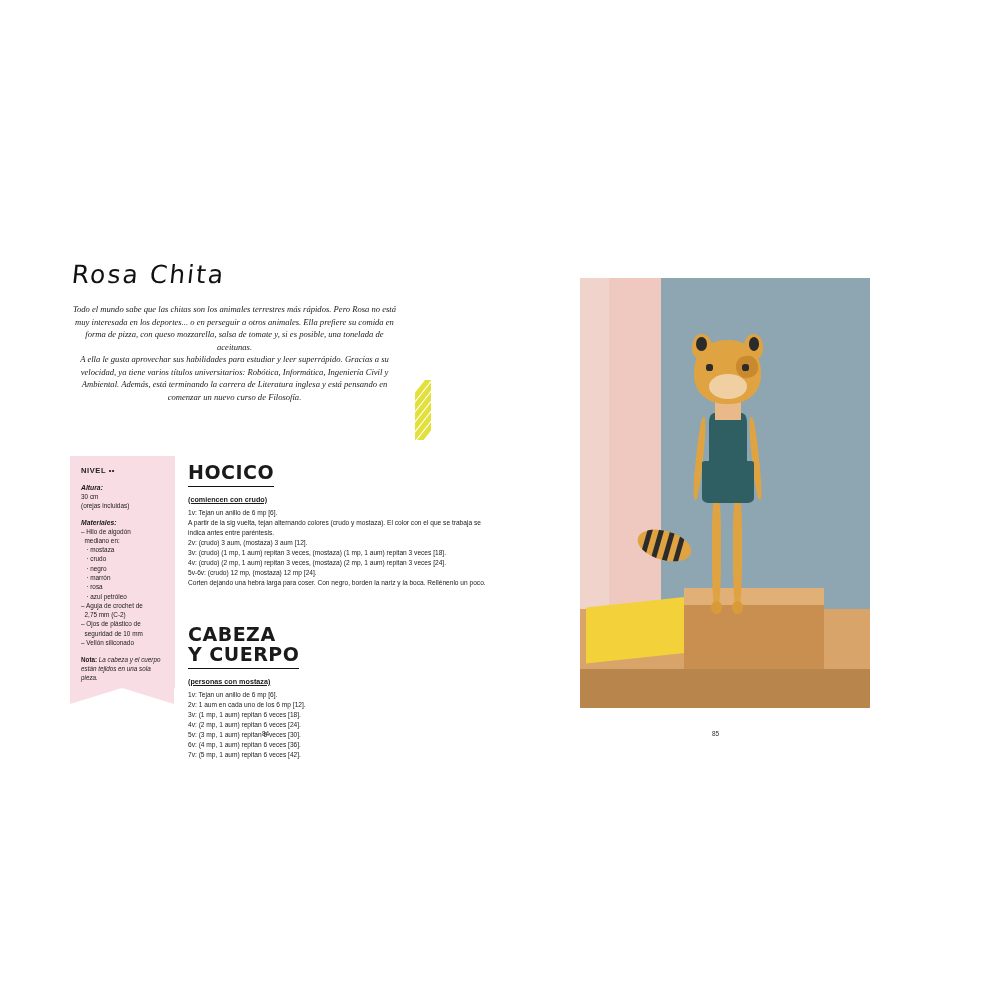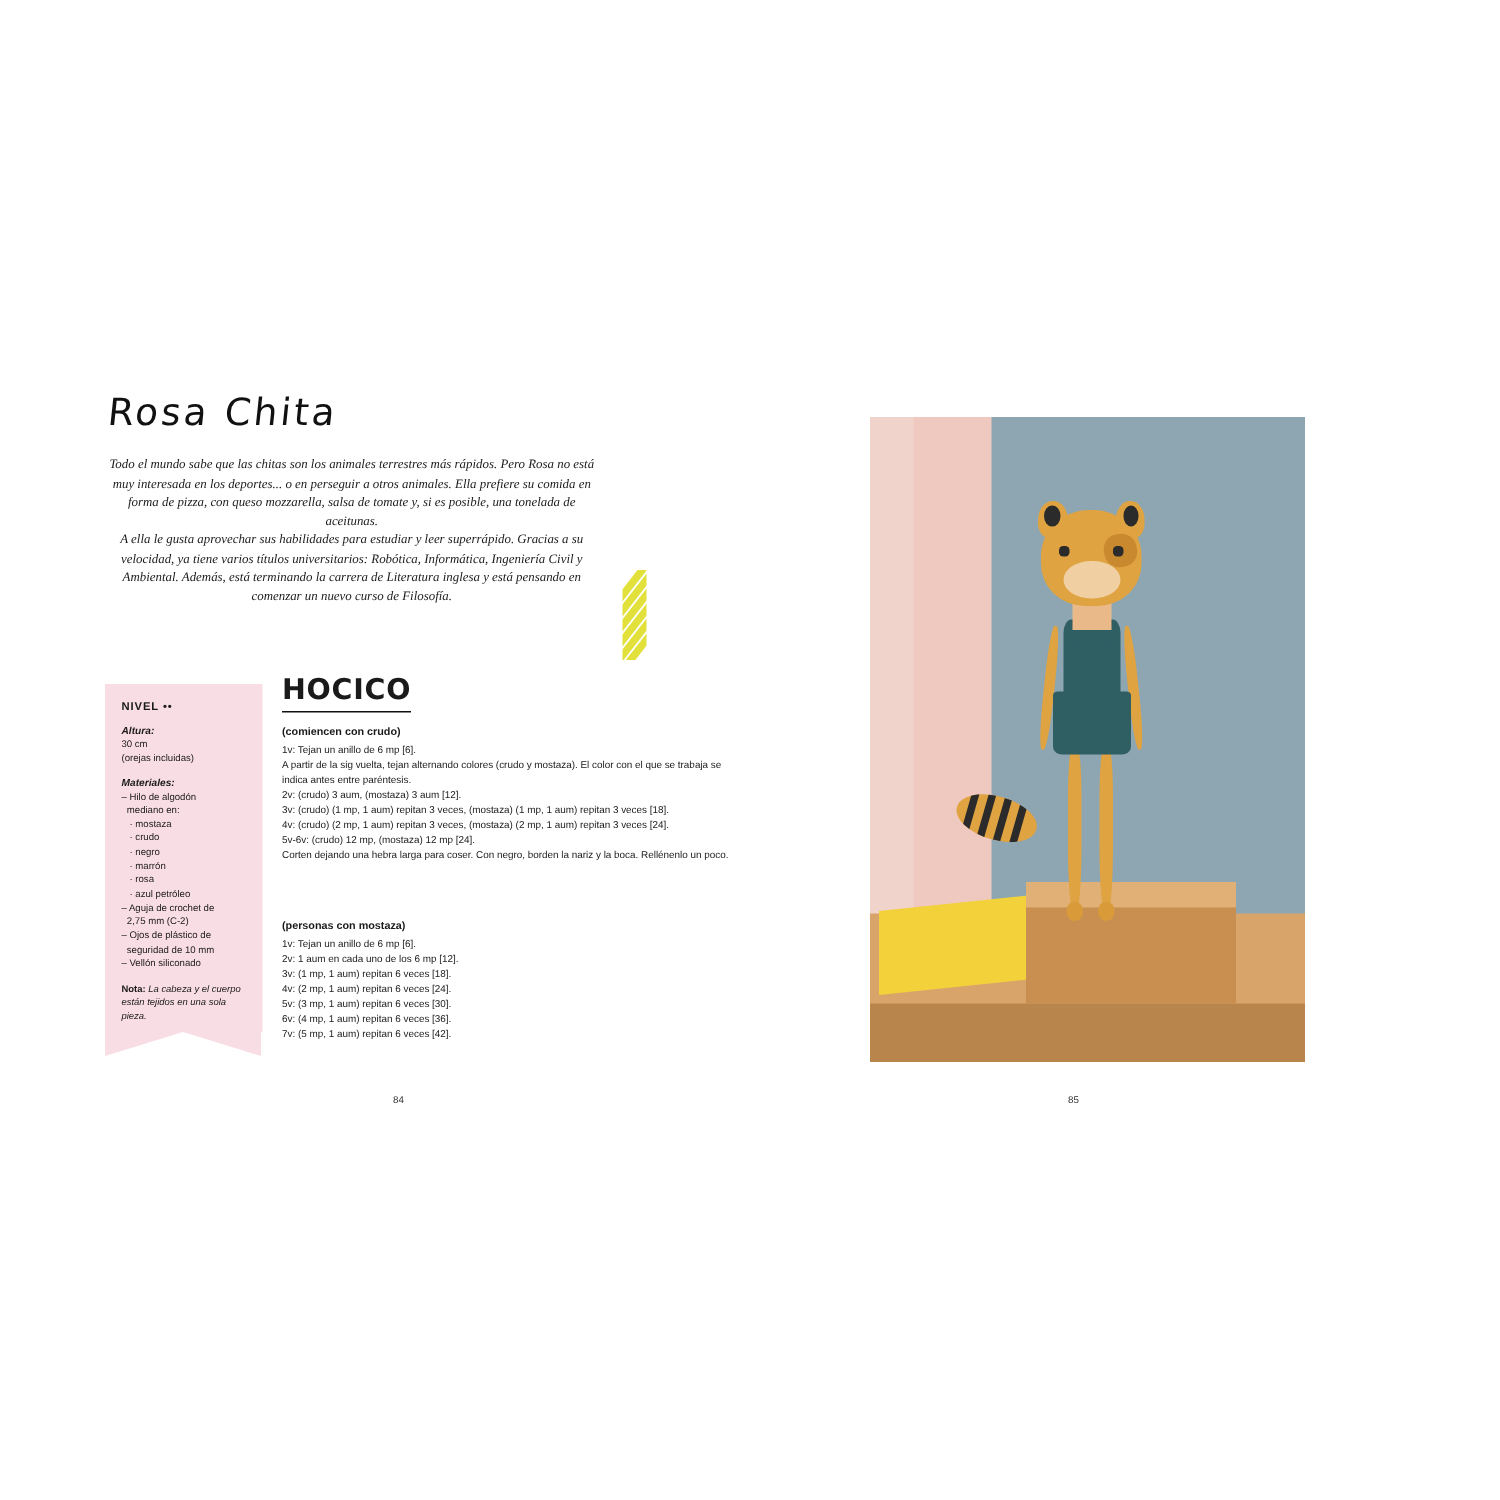--- a/index.html
+++ b/index.html
@@ -127,38 +127,39 @@
     line-height: 1.45;
     margin: 2px 0 0 0;
   }
   .panel-note b { font-style: normal; }
   .panel-note span { font-style: italic; }
 
   
   .instr {
     position: absolute;
     left: 128px;
-    top: 190px;
+    top: 202px;
     width: 300px;
   }
   .sec-title {
     font-family: "DejaVu Sans", sans-serif;
     font-size: 19px;
     font-weight: bold;
     letter-spacing: 0.5px;
     line-height: 1.08;
     margin: 0;
     padding-bottom: 3px;
     display: inline-block;
     border-bottom: 1.6px solid #111;
   }
   .sec-sub {
     font-size: 7.2px;
     font-weight: bold;
     margin: 8px 0 4px 0;
+    text-decoration: underline;
   }
   .rows {
     font-size: 6.6px;
     line-height: 1.52;
     margin: 0;
   }
   .rows div { white-space: normal; }
   .block-2 { margin-top: 36px; }
 
   .folio {
@@ -354,20 +355,22 @@
           <div>A partir de la sig vuelta, tejan alternando colores (crudo y mostaza). El color con el que se trabaja se indica antes entre paréntesis.</div>
           <div>2v: (crudo) 3 aum, (mostaza) 3 aum [12].</div>
           <div>3v: (crudo) (1 mp, 1 aum) repitan 3 veces, (mostaza) (1 mp, 1 aum) repitan 3 veces [18].</div>
           <div>4v: (crudo) (2 mp, 1 aum) repitan 3 veces, (mostaza) (2 mp, 1 aum) repitan 3 veces [24].</div>
           <div>5v-6v: (crudo) 12 mp, (mostaza) 12 mp [24].</div>
           <div>Corten dejando una hebra larga para coser. Con negro, borden la nariz y la boca. Rellénenlo un poco.</div>
         </div>
       </div>
 
       <div class="block-2">
+        <h2 class="sec-title" style="white-space:pre-line;">CABEZA
+Y CUERPO</h2>
         <div class="sec-sub">(personas con mostaza)</div>
         <div class="rows">
           <div>1v: Tejan un anillo de 6 mp [6].</div>
           <div>2v: 1 aum en cada uno de los 6 mp [12].</div>
           <div>3v: (1 mp, 1 aum) repitan 6 veces [18].</div>
           <div>4v: (2 mp, 1 aum) repitan 6 veces [24].</div>
           <div>5v: (3 mp, 1 aum) repitan 6 veces [30].</div>
           <div>6v: (4 mp, 1 aum) repitan 6 veces [36].</div>
           <div>7v: (5 mp, 1 aum) repitan 6 veces [42].</div>
         </div>

